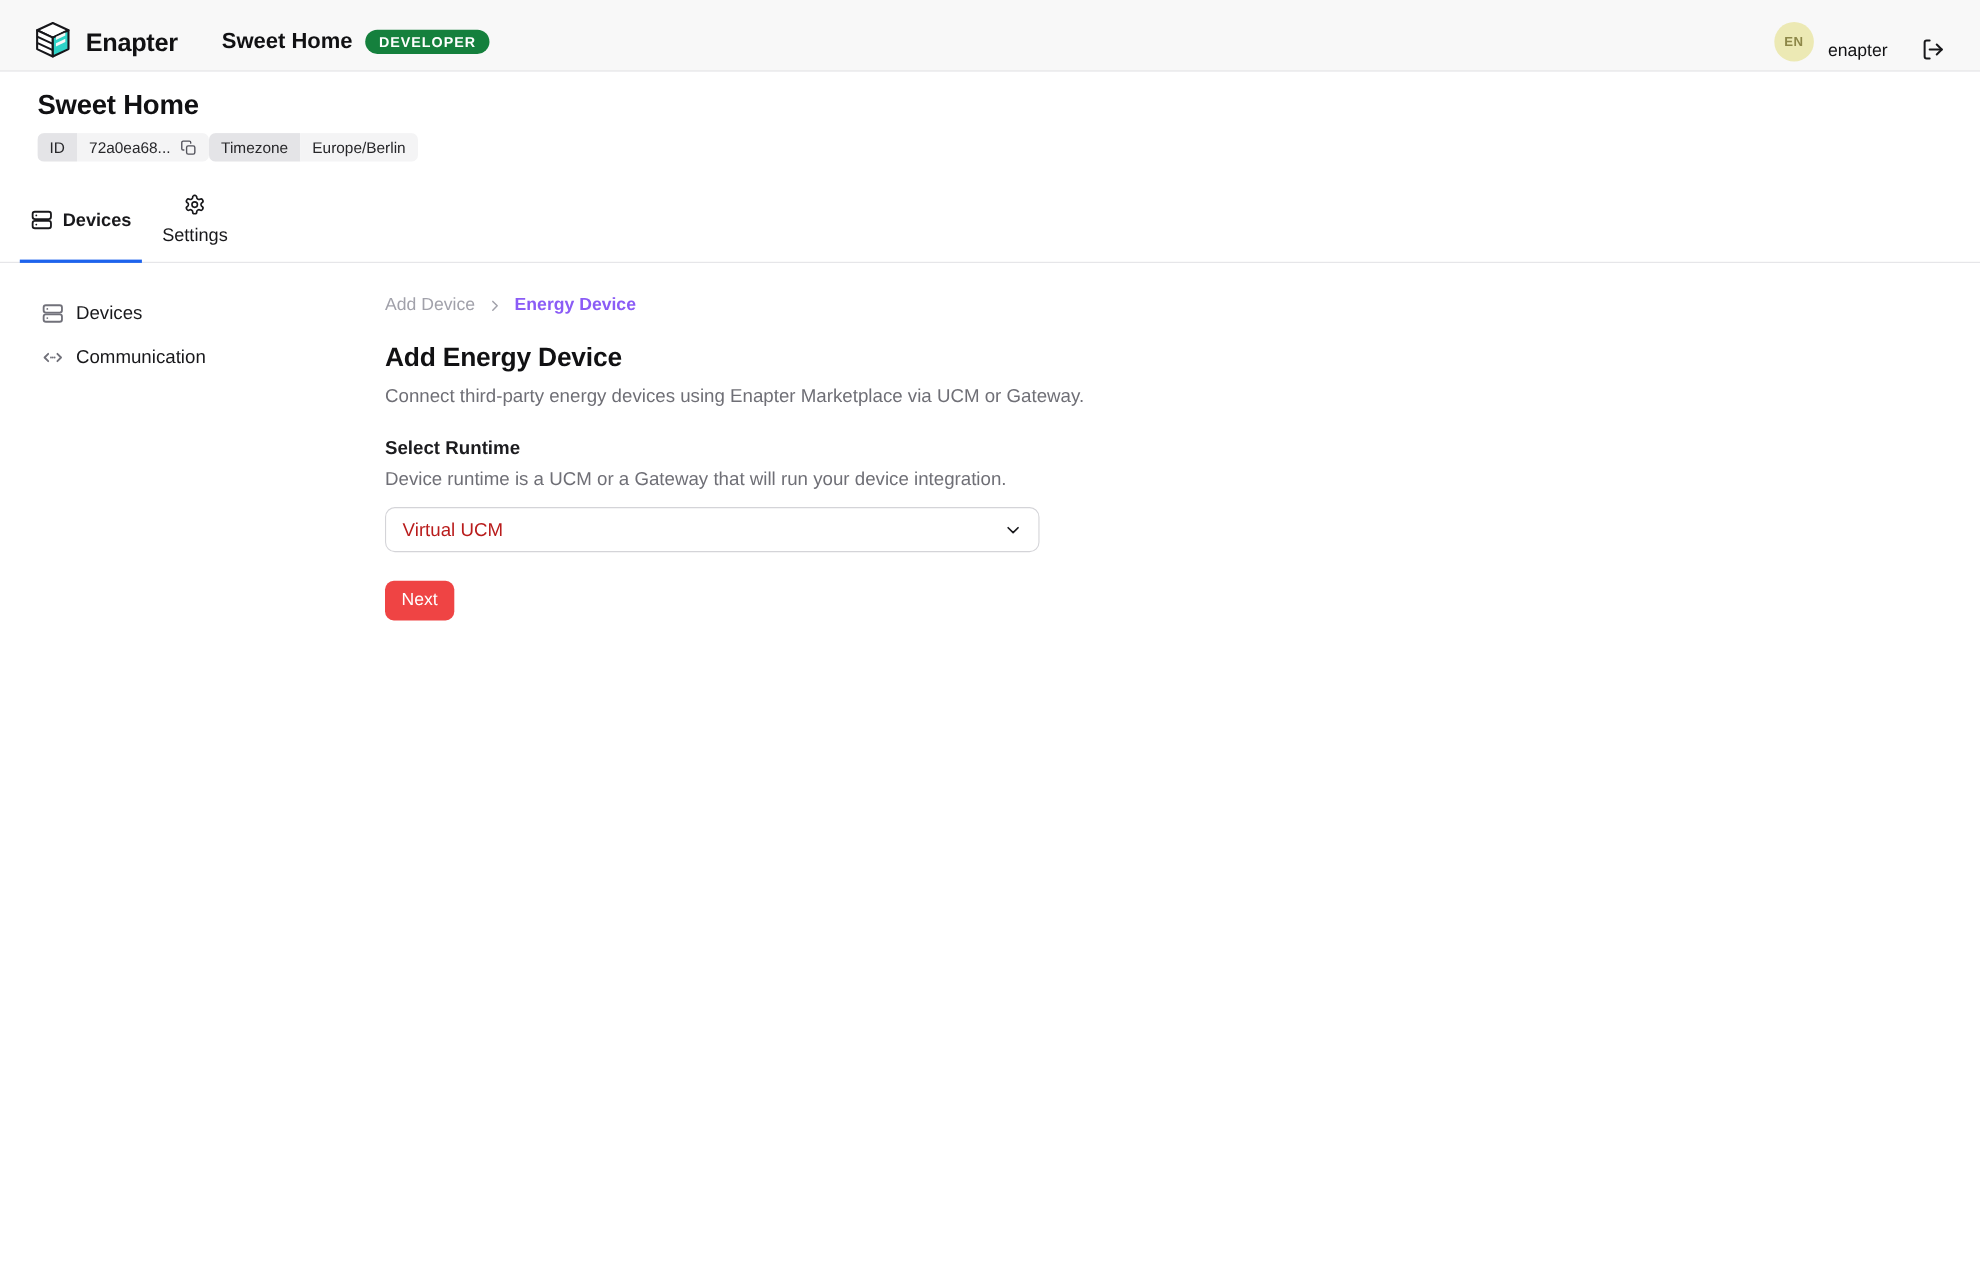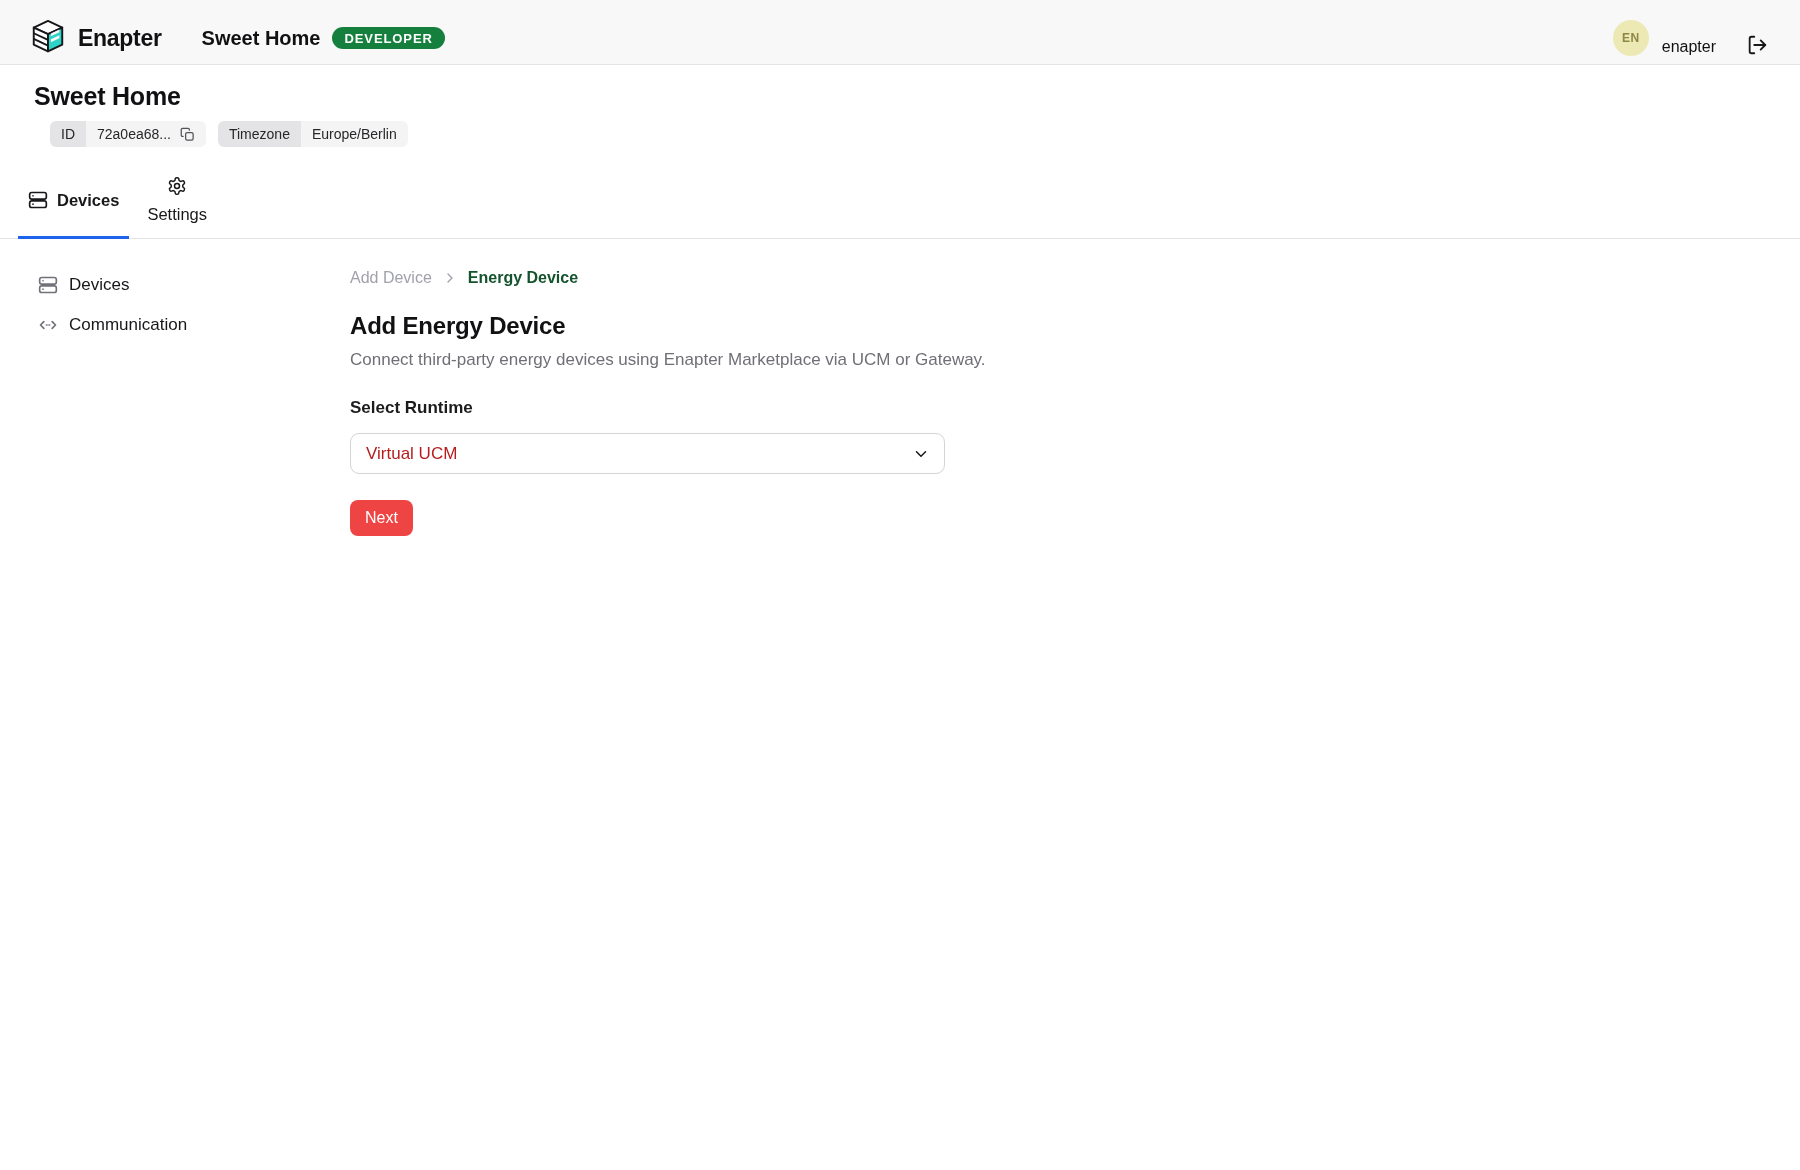--- a/index.html
+++ b/index.html
@@ -41,21 +41,21 @@
     background: #ece9b4; color: #8d8748;
     font-size: 12px; font-weight: 700; letter-spacing: 0.4px;
     display: flex; align-items: center; justify-content: center;
   }
   .username { margin-left: 13px; font-size: 16px; font-weight: 500; color: #111113; }
   .logout { margin-left: 30px; color: #18181b; cursor: pointer; background: none; border: none; padding: 0; }
 
   
   .page-header { padding: 16px 34px 0; }
   .page-title { font-size: 25px; font-weight: 700; letter-spacing: -0.2px; line-height: 30px; color: #111113; }
-  .meta-row { display: flex; align-items: flex-start; gap: 12px; margin-top: 10px; margin-left: 16px; }
+  .meta-row { display: flex; align-items: flex-start; margin-top: 10px; }
   .meta-badge {
     display: inline-flex; align-items: stretch;
     border-radius: 6px; overflow: hidden;
     font-size: 14px; color: #27272a; height: 26px; line-height: 26px;
   }
   .meta-badge .seg-label { background: #e4e4e7; padding: 0 11px; }
   .meta-badge .seg-value { background: #f4f4f5; padding: 0 11px; display: flex; align-items: center; gap: 9px; }
   .copy-btn { background: none; border: none; padding: 0; color: #52525b; cursor: pointer; display: flex; align-items: center; }
 
   
@@ -84,21 +84,21 @@
     margin-bottom: 20px; cursor: pointer;
     font-size: 17px; color: #18181b;
     background: none; border: none; padding: 0; font-family: inherit;
   }
   .side-item .side-icon { color: #71717a; }
 
   .main { flex: 1; padding: 30px 40px 0 0; }
   .breadcrumb { display: flex; align-items: center; gap: 10px; font-size: 16px; }
   .crumb-parent { color: #a1a1aa; cursor: pointer; }
   .crumb-sep { color: #a1a1aa; }
-  .crumb-current { color: #14532d; font-weight: 600; }
+  .crumb-current { color: #8b5cf6; font-weight: 600; }
 
   .section-heading { margin-top: 24px; font-size: 24px; font-weight: 700; letter-spacing: -0.2px; line-height: 29px; color: #111113; }
   .section-desc { margin-top: 8px; font-size: 17px; color: #6f6f76; line-height: 23px; }
 
   .field-label { margin-top: 26px; font-size: 17px; font-weight: 700; color: #1c1c1f; line-height: 22px; }
   .field-help { margin-top: 6px; font-size: 17px; color: #6f6f76; line-height: 22px; }
 
   .select {
     margin-top: 14px;
     width: 595px; height: 41px;
@@ -234,20 +234,21 @@
             <path d="m9 18 6-6-6-6"></path>
           </svg>
       </span>
       <span class="crumb-current">Energy Device</span>
     </div>
 
     <h2 class="section-heading">Add Energy Device</h2>
     <p class="section-desc">Connect third-party energy devices using Enapter Marketplace via UCM or Gateway.</p>
 
     <div class="field-label">Select Runtime</div>
+    <p class="field-help">Device runtime is a UCM or a Gateway that will run your device integration.</p>
 
     <button class="select">
       <span>Virtual UCM</span>
       <span class="chev">
         <svg width="18" height="18" viewBox="0 0 24 24" fill="none" stroke="currentColor" stroke-width="2" stroke-linecap="round" stroke-linejoin="round">
             <path d="m6 9 6 6 6-6"></path>
           </svg>
       </span>
     </button>
 

